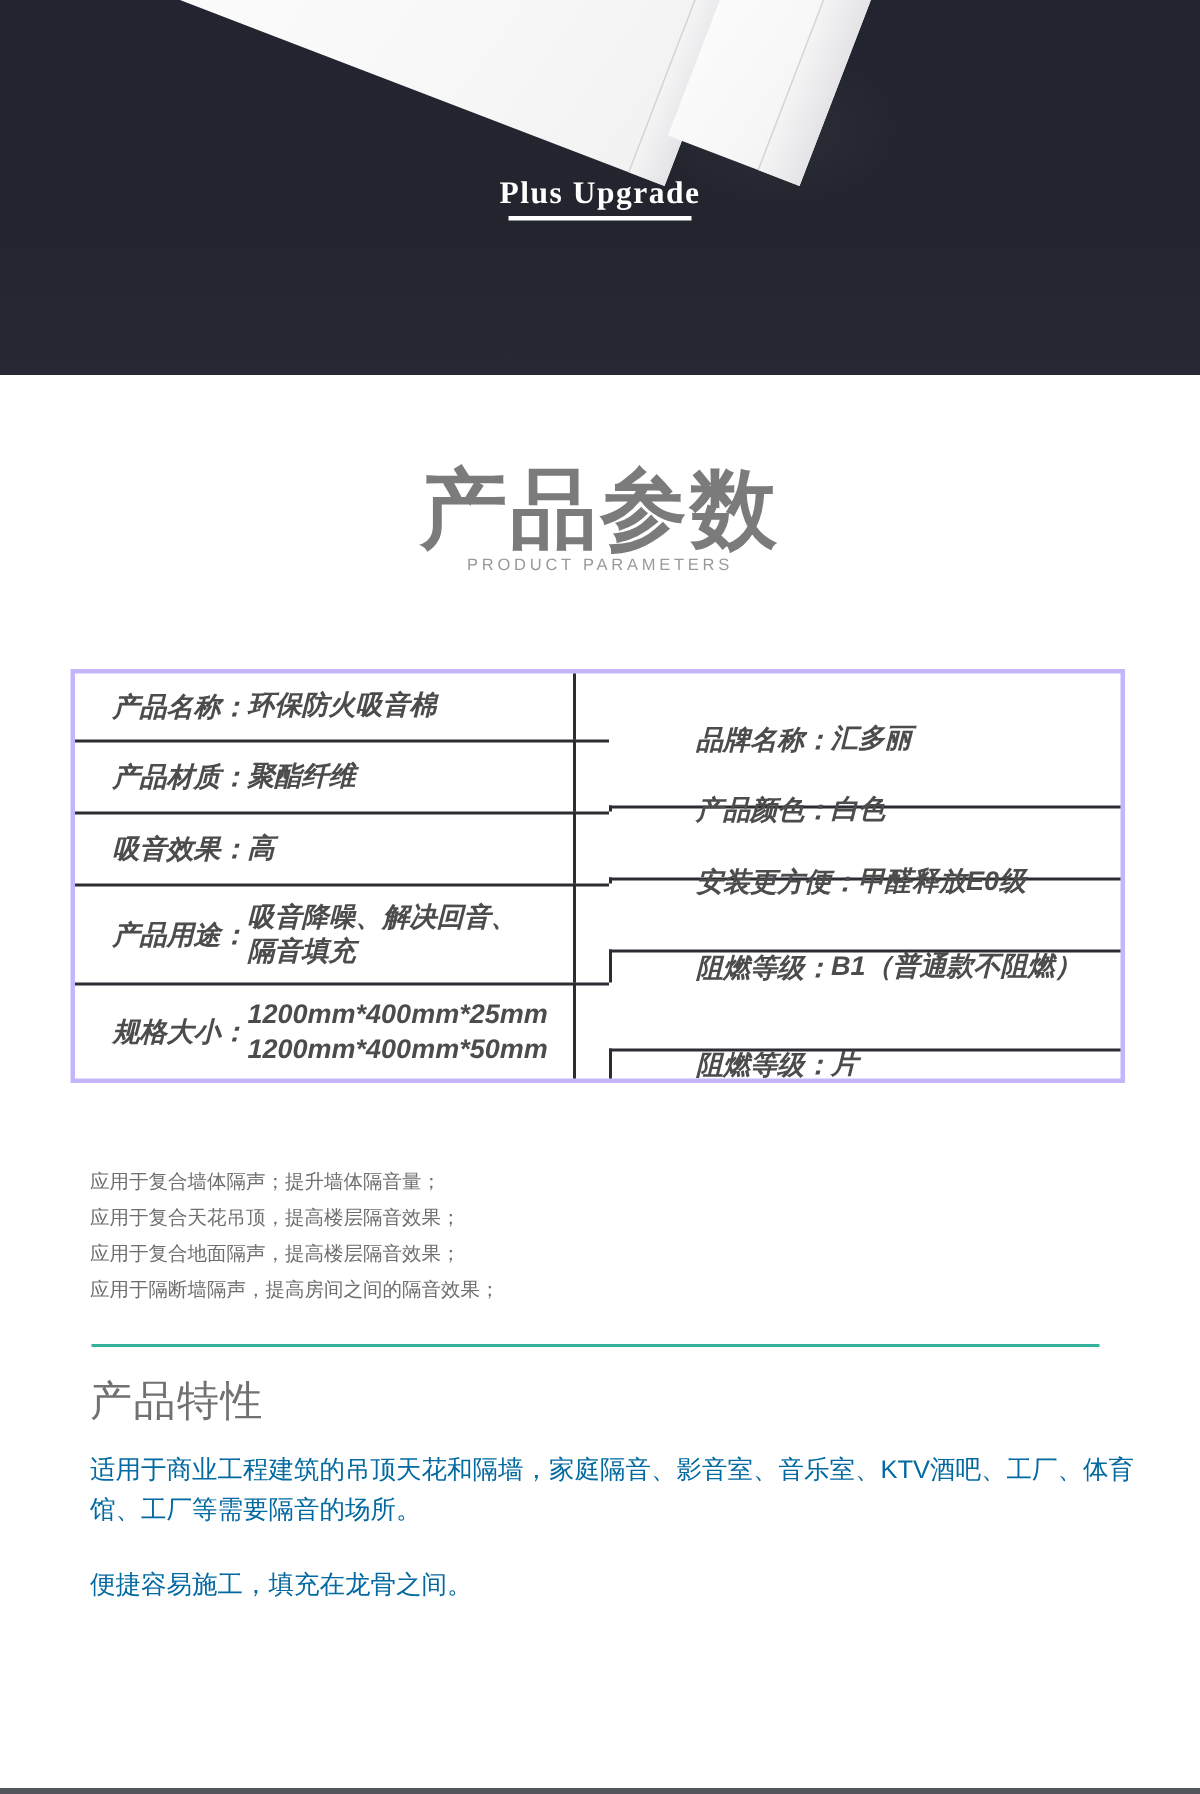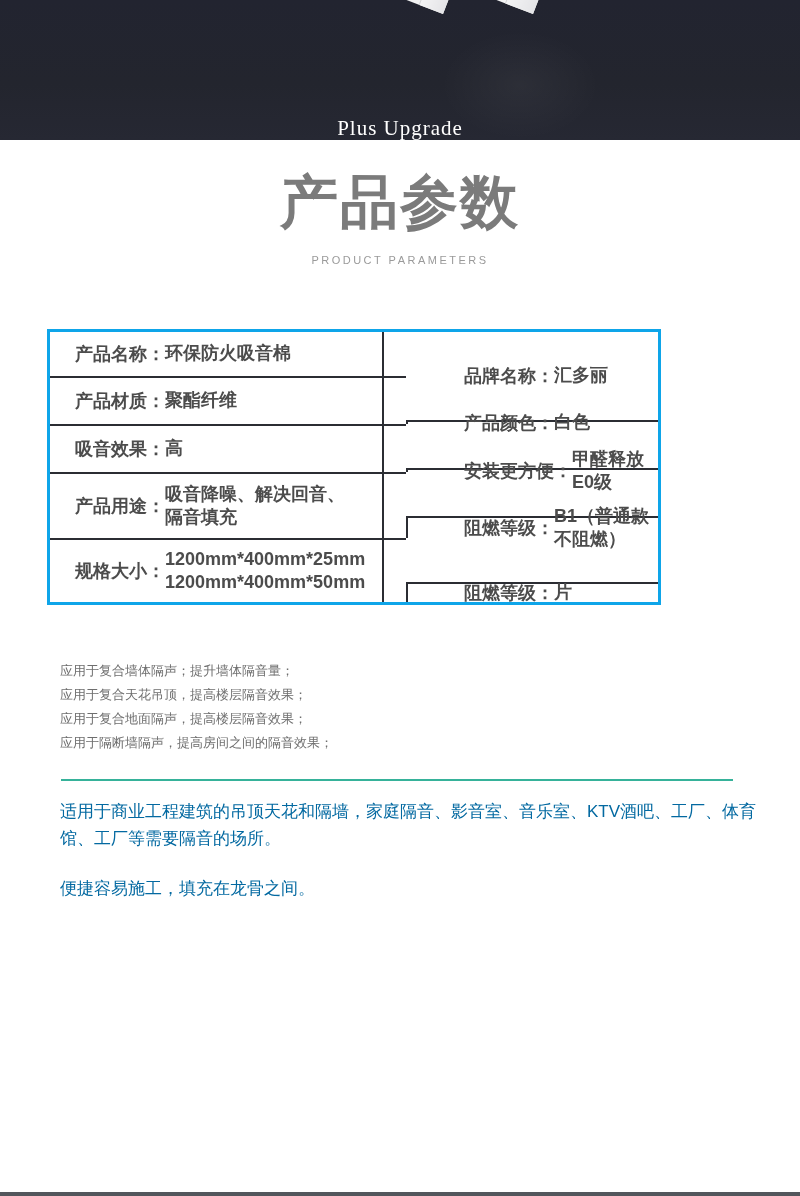--- a/index.html
+++ b/index.html
@@ -4,22 +4,23 @@
 <style>
   * { margin:0; padding:0; box-sizing:border-box; }
   html,body { background:#fff; }
   body {
     width:800px; height:1196px; position:relative; overflow:hidden;
     font-family:"Liberation Sans", sans-serif; color:#4c4c4c;
   }
 
   
   .hero {
-    position:relative; height:140px; overflow:hidden;
+    position:relative; height:250px; overflow:hidden;
     background:linear-gradient(180deg,#222430 0%, #23252e 60%, #262833 100%);
+    font-weight:bold;
   }
   .hero-blob {
     position:absolute; right:200px; top:30px; width:160px; height:110px;
     background:radial-gradient(ellipse at center, rgba(255,255,255,0.045), rgba(255,255,255,0) 70%);
   }
   .foam-panel {
     position:absolute; bottom:126px; transform-origin:100% 100%; transform:rotate(21deg);
     background:linear-gradient(105deg,#ffffff 0%, #f7f7f7 70%, #f1f1f2 100%);
   }
   .foam-panel .end-face {
@@ -35,34 +36,35 @@
     font-family:"Liberation Serif", serif; font-size:21px; letter-spacing:1px; color:#ffffff;
   }
   .badge-underline {
     position:absolute; top:144px; left:50%; width:122px; margin-left:-61px;
     height:3px; background:#ffffff;
   }
 
   
   .params-header { text-align:center; }
   .params-title {
-    margin-top:37px; font-size:58px; line-height:1.05; font-weight:800;
-    letter-spacing:2px; color:#7b7b7b;font-family:Liberation Mono, monospace;
+    margin-top:60px; font-size:58px; line-height:1.05; font-weight:800;
+    letter-spacing:2px; color:#7b7b7b;
   }
   .params-subtitle {
-    margin-top:16px; font-size:11px; letter-spacing:2.5px; color:#9a9a9a;
+    font-size:11px; letter-spacing:2.5px; color:#9a9a9a;
   }
 
   
   .spec-table {
-    margin:63px 0 0 47px; width:614px;
+    margin:63px 0 0 47px; width:703px;
     display:grid;
     grid-template-columns:334px 22px 1fr;
     grid-template-rows:44px 48px 48px 66px 64px;
-    border:3px solid #0ea5e9;
+    border:3px solid #c4b5fd;
+    font-style:italic;
   }
   .cell { display:flex; align-items:center; font-size:18px; font-weight:600; color:#4c4c4c; }
   .cell.bt { border-top:2px solid #2b2d33; }
   .cell.left  { padding-left:25px; border-right:2px solid #2b2d33; }
   .cell.right { padding-left:56px; border-left:2px solid #2b2d33;margin-top:44px; }
   .spec-label { flex:0 0 auto; white-space:nowrap; }
   .spec-value { white-space:pre-line; line-height:1.28; }
 
   
   .scope-section { margin:54px 0 0 60px; width:696px; }
@@ -164,17 +166,18 @@
     <div class="scope-line">应用于复合墙体隔声；提升墙体隔音量；</div>
     <div class="scope-line">应用于复合天花吊顶，提高楼层隔音效果；</div>
     <div class="scope-line">应用于复合地面隔声，提高楼层隔音效果；</div>
     <div class="scope-line">应用于隔断墙隔声，提高房间之间的隔音效果；</div>
   </div>
 </section>
 
 <hr class="section-divider">
 
 <section class="features-section">
+  <h2 class="section-heading">产品特性</h2>
   <p class="feature-paragraph">适用于商业工程建筑的吊顶天花和隔墙，家庭隔音、影音室、音乐室、KTV酒吧、工厂、体育馆、工厂等需要隔音的场所。</p>
   <p class="feature-paragraph">便捷容易施工，填充在龙骨之间。</p>
 </section>
 
 <div class="bottom-bar"></div>
 
 </body></html>

